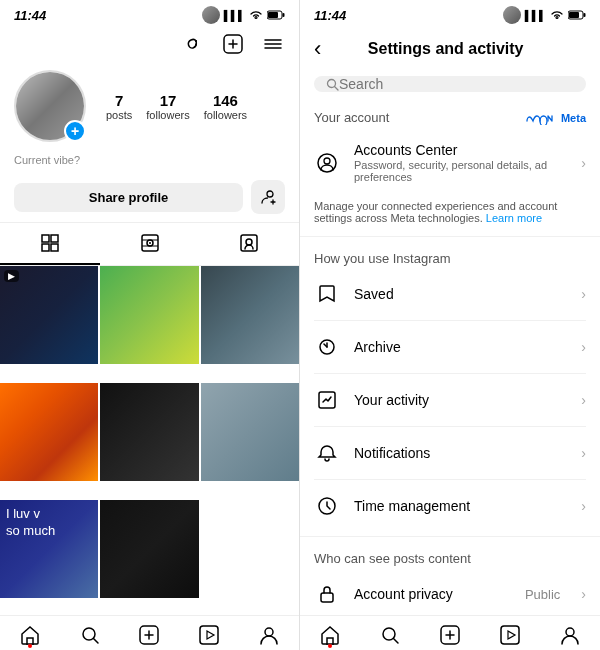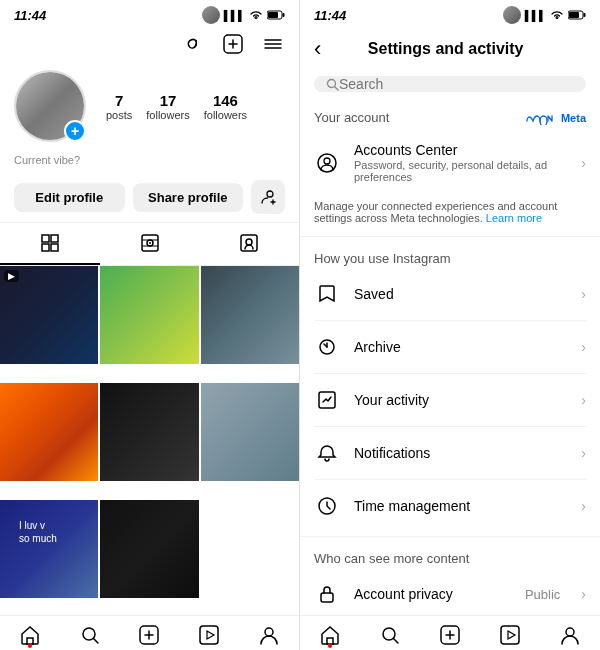--- a/index.html
+++ b/index.html
@@ -493,21 +493,20 @@
       </div>
     </div>
   </div>
 
   <div style="padding: 0 14px 4px;">
     <span style="font-size:11px;color:#888;">Current vibe?</span>
   </div>
 
 
   <div class="profile-buttons">
-    <button class="profile-btn">Edit profile</button>
     <button class="profile-btn">Share profile</button>
     <button class="add-person-btn">
       <svg width="16" height="16" viewBox="0 0 16 16" fill="none">
         <path d="M10 8a3 3 0 100-6 3 3 0 000 6z" stroke="#000" stroke-width="1.3" fill="none"></path>
         <path d="M2 14c0-3 2.5-5 5.5-5" stroke="#000" stroke-width="1.3" stroke-linecap="round" fill="none"></path>
         <line x1="13" y1="11" x2="13" y2="15" stroke="#000" stroke-width="1.3" stroke-linecap="round"></line>
         <line x1="11" y1="13" x2="15" y2="13" stroke="#000" stroke-width="1.3" stroke-linecap="round"></line>
       </svg>
     </button>
   </div>
@@ -542,21 +541,21 @@
   <div class="grid-area">
     <div class="grid-cell grid-cell-1">
       <span class="grid-badge">▶</span>
     </div>
     <div class="grid-cell grid-cell-2"></div>
     <div class="grid-cell grid-cell-3"></div>
     <div class="grid-cell grid-cell-4"></div>
     <div class="grid-cell grid-cell-5"></div>
     <div class="grid-cell grid-cell-6"></div>
     <div class="grid-cell grid-cell-7">
-      <div style="padding:19px;color:#fff;font-size:10px;line-height:1.3;">I luv v<br>so much</div>
+      <div style="padding:6px;color:#fff;font-size:13px;line-height:1.3;">I luv v<br>so much</div>
     </div>
     <div class="grid-cell grid-cell-8"></div>
   </div>
 
   <div class="bottom-nav">
     <div class="nav-item">
       <svg width="22" height="22" viewBox="0 0 22 22" fill="none">
           <path d="M3 10l8-7 8 7v9a1 1 0 01-1 1H4a1 1 0 01-1-1z" stroke="#000" stroke-width="1.5" fill="none"></path>
           <path d="M8 21v-7h6v7" stroke="#000" stroke-width="1.5"></path>
         </svg>
@@ -730,21 +729,21 @@
           </svg>
       </div>
       <div class="settings-text">
         <div class="settings-title">Time management</div>
       </div>
       <span class="settings-chevron">›</span>
     </div>
 
     <div class="divider"></div>
 
-    <div class="section-header">Who can see more content</div>
+    <div class="section-header">Who can see posts content</div>
 
     <div class="settings-item account-privacy-row">
       <div class="settings-icon">
         <svg width="22" height="22" viewBox="0 0 22 22" fill="none">
           <rect x="5" y="10" width="12" height="9" rx="2" stroke="#000" stroke-width="1.5"></rect>
           <path d="M8 10V7a3 3 0 016 0v3" stroke="#000" stroke-width="1.5" stroke-linecap="round"></path>
         </svg>
       </div>
       <div class="settings-text">
         <div class="settings-title">Account privacy</div>

